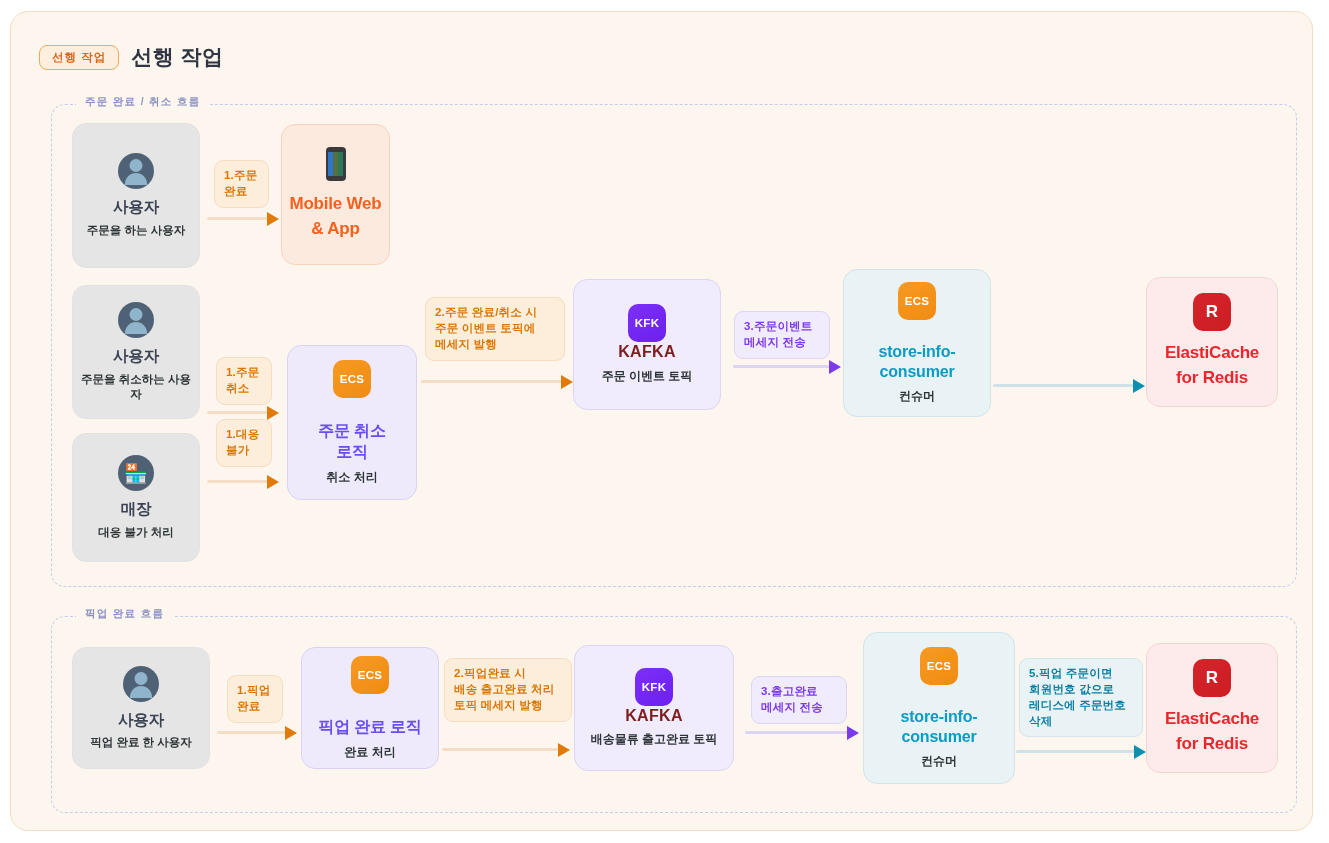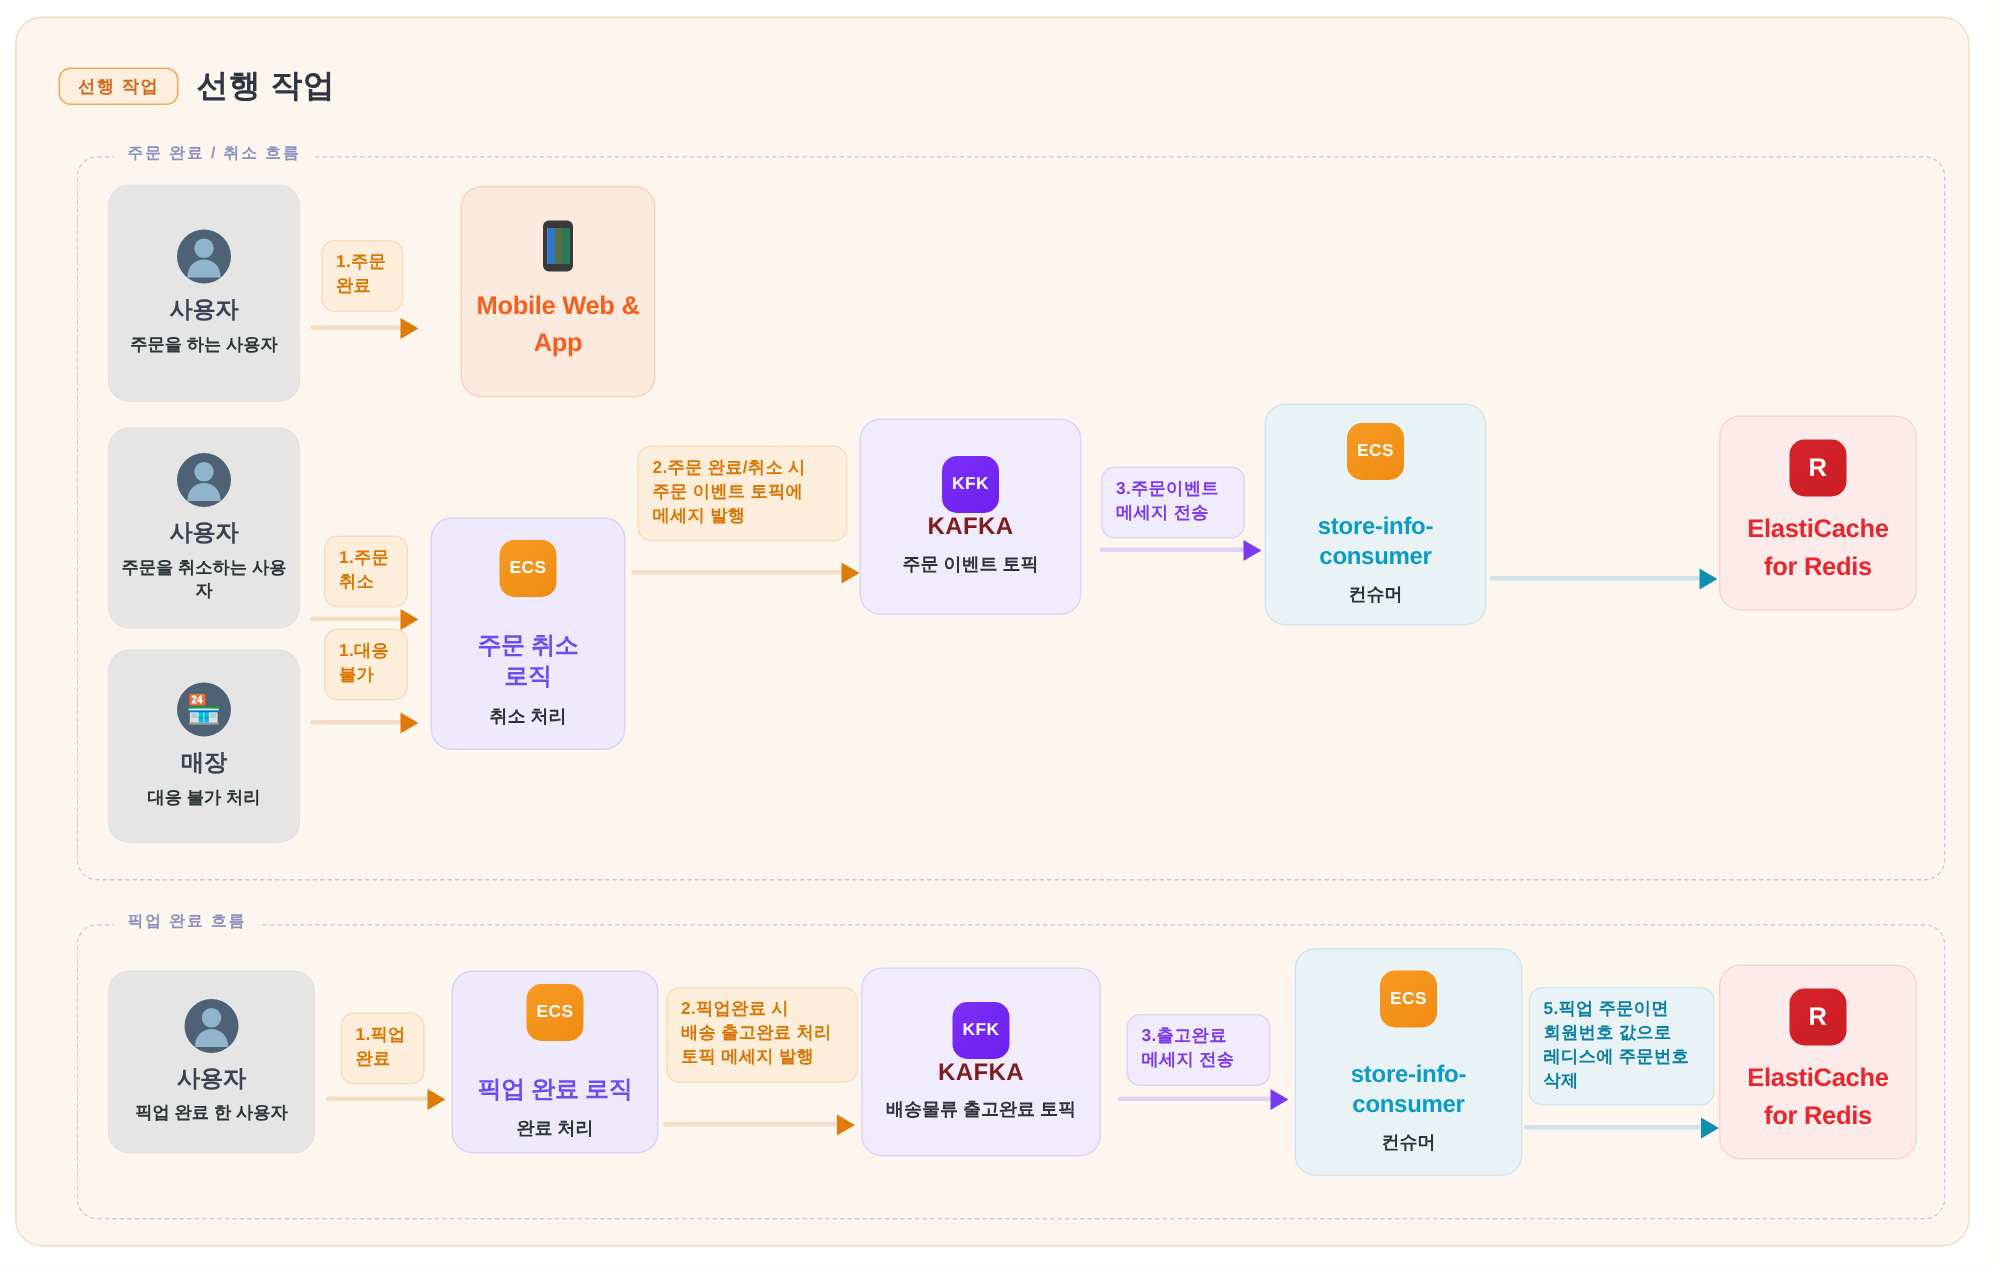--- a/index.html
+++ b/index.html
@@ -210,21 +210,21 @@
     <span class="node-sub">주문을 하는 사용자</span>
   </div>
 
   <div class="chip orange" style="left:203px; top:148px; width:55px;">1.주문
 완료</div>
   <div class="arrow orange" style="left:196px; top:205px; width:72px;">
     <span class="line"></span>
     <span class="head"></span>
   </div>
 
-  <div class="node mobile" style="left:270px; top:112px; width:130px; height:141px;margin-left:26px;">
+  <div class="node mobile" style="left:270px; top:112px; width:109px; height:141px;">
     <span class="phone-icon">
         <span class="scr"></span>
       </span>
     <span class="node-title" style="margin-top:11px;">Mobile
 Web &amp; App</span>
   </div>
 
   <div class="node actor" style="left:61px; top:273px; width:128px; height:134px;">
     <span class="avatar-icon"></span>
     <span class="node-title">사용자</span>

